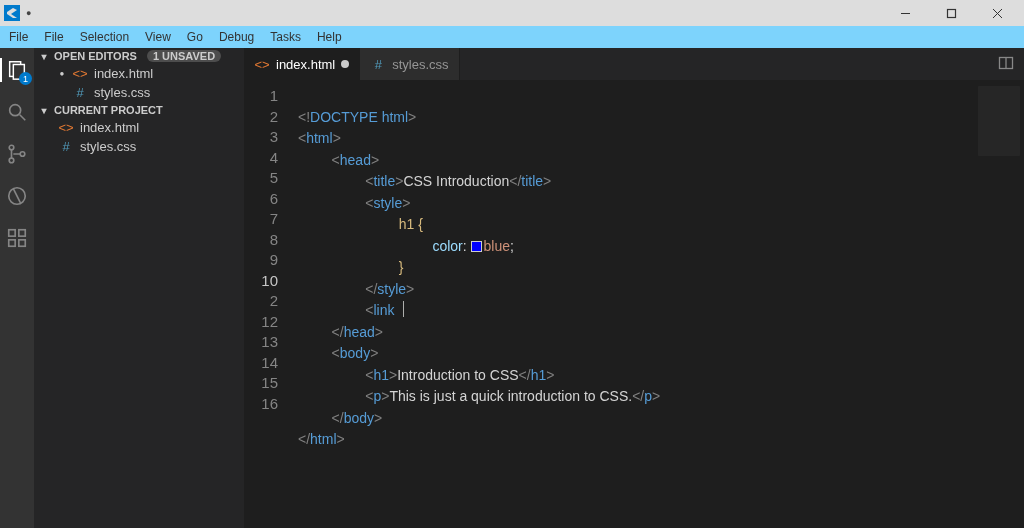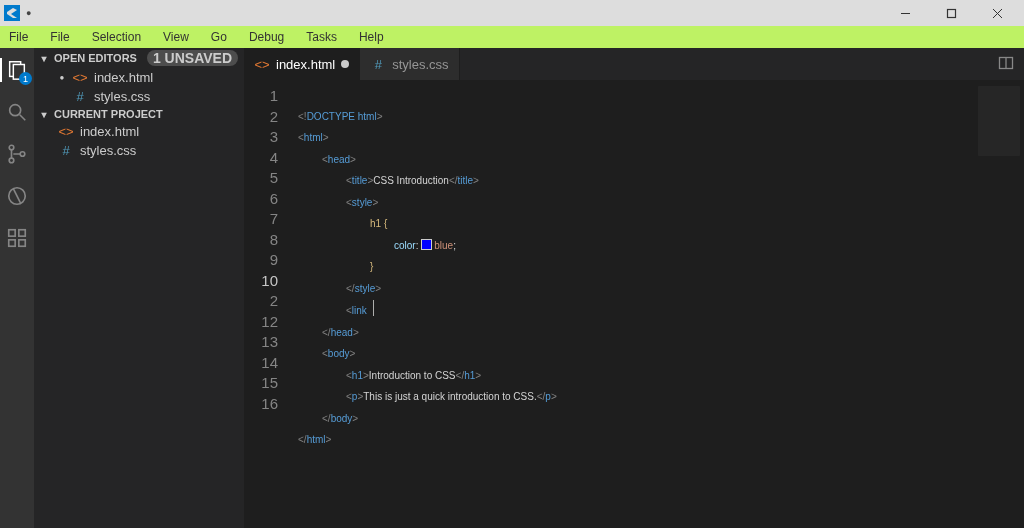--- a/index.html
+++ b/index.html
@@ -8,21 +8,21 @@
   
   .titlebar { height:26px; background:#dddddd; display:flex; align-items:center; justify-content:space-between; padding:0 4px; color:#333; }
   .titlebar-left { display:flex; align-items:center; gap:6px; }
   .vscode-logo { width:16px; height:16px; background:#007ACC; position:relative; }
   .vscode-logo::before { content:""; position:absolute; inset:3px; background:#dddddd; clip-path:polygon(0 40%,60% 0,100% 20%,40% 60%,100% 100%,60% 100%,0 60%); }
   .title-dot { font-size:9px; color:#444; }
   .win-controls { display:flex; gap:16px; padding-right:8px; }
   .win-btn { width:30px; height:20px; display:flex; align-items:center; justify-content:center; color:#555; cursor:pointer;}
 
   
-  .menubar { height:22px; background:#bef264; display:flex; align-items:center; gap:8px; padding-left:2px; color:#333; font-size:12px; }
+  .menubar { height:22px; background:#7dd3fc; display:flex; align-items:center; gap:2px; padding-left:2px; color:#333; font-size:12px; }
   .menu-item { padding:2px 7px; cursor:pointer;}
 
   
   .main { display:flex; height:calc(528px - 26px - 22px); background:#1e1e1e; }
 
   
   .activity { width:34px; background:#333333; display:flex; flex-direction:column; align-items:center; padding-top:10px; gap:18px; }
   .act-btn { width:24px; height:24px; color:#858585; display:flex; align-items:center; justify-content:center; cursor:pointer;}
   .act-btn.active{ color:#fff; }
   .act-btn.active::before{content:"";position:absolute;left:0;width:2px;height:24px;background:#fff;}
@@ -30,41 +30,41 @@
   .act-btn{position:relative;}
   .act-btn.active::before{left:-5px;}
   .act-btn svg{width:22px;height:22px;}
   .act-badge{position:absolute;bottom:-3px;right:-3px;background:#007ACC;color:#fff;border-radius:8px;font-size:9px;min-width:13px;height:13px;display:flex;align-items:center;justify-content:center;padding:0 2px;}
 
   
   .sidebar { width:210px; background:#252526; display:flex; flex-direction:column; color:#ccc; }
   .sidebar-title { padding:8px 12px; font-size:11px; letter-spacing:0.5px; color:#bbb; }
   .section-header { display:flex; align-items:center; gap:4px; padding:2px 4px; font-size:11px; color:#ccc; cursor:pointer; font-weight:bold;}
   .section-header .chev { width:12px; text-align:center; font-size:10px; }
-  .badge-count { margin-left:6px; background:#4d4d4d; color:#ccc; border-radius:8px; font-size:14px; padding:0 6px;}
+  .badge-count { margin-left:6px; background:#4d4d4d; color:#ccc; border-radius:8px; font-size:11px; padding:0 6px;}
   .file-item { display:flex; align-items:center; gap:6px; padding:2px 0 2px 24px; font-size:13px; cursor:pointer;}
   .file-dot{width:8px;text-align:center;color:#ccc;font-size:8px;}
   .file-icon{width:16px;text-align:center;}
   .file-icon.html{color:#e37933;}
   .file-icon.css{color:#519aba;}
 
   
   .editor { flex:1; display:flex; flex-direction:column; background:#1e1e1e; min-width:0;}
   .tabs { height:32px; background:#252526; display:flex; align-items:stretch; }
   .tab { display:flex; align-items:center; gap:6px; padding:0 10px; background:#2d2d2d; color:#969696; font-size:13px; cursor:pointer; border-right:1px solid #1e1e1e;}
   .tab.active{ background:#1e1e1e; color:#fff; }
   .tab-status{width:8px;height:8px;border-radius:50%;background:#ccc;}
   .tabs-right{margin-left:auto;display:flex;align-items:center;padding-right:10px;color:#888;gap:10px;}
   .split-icon{cursor:pointer;}
 
   
   .editor-body{flex:1;display:flex;position:relative;overflow:hidden;}
   .gutter{width:48px;background:#1e1e1e;color:#858585;text-align:right;padding:6px 14px 0 0;font-family:Consolas,"Courier New",monospace;font-size:15px;line-height:20.5px;}
   .gutter .curr{color:#c6c6c6;}
-  .code{flex:1;padding:6px 0 0 6px;font-family:Consolas,"Courier New",monospace;font-size:10px;line-height:20.5px;color:#d4d4d4;white-space:pre;}
+  .code{flex:1;padding:6px 0 0 6px;font-family:Consolas,"Courier New",monospace;font-size:14px;line-height:20.5px;color:#d4d4d4;white-space:pre;}
   .minimap{width:50px;background:#1e1e1e;opacity:0.5;}
   .mini-blob{margin:6px 4px;height:70px;background:linear-gradient(#555 0,#555 100%);opacity:.3;border-radius:1px;}
 
   
   .pun{color:#808080;}
   .tag{color:#569cd6;}
   .txt{color:#d4d4d4;}
   .prop{color:#9cdcfe;}
   .val{color:#ce9178;}
   .color-sw{display:inline-block;width:11px;height:11px;border:1px solid #ccc;background:#0000ff;vertical-align:-1px;margin-right:2px;}

